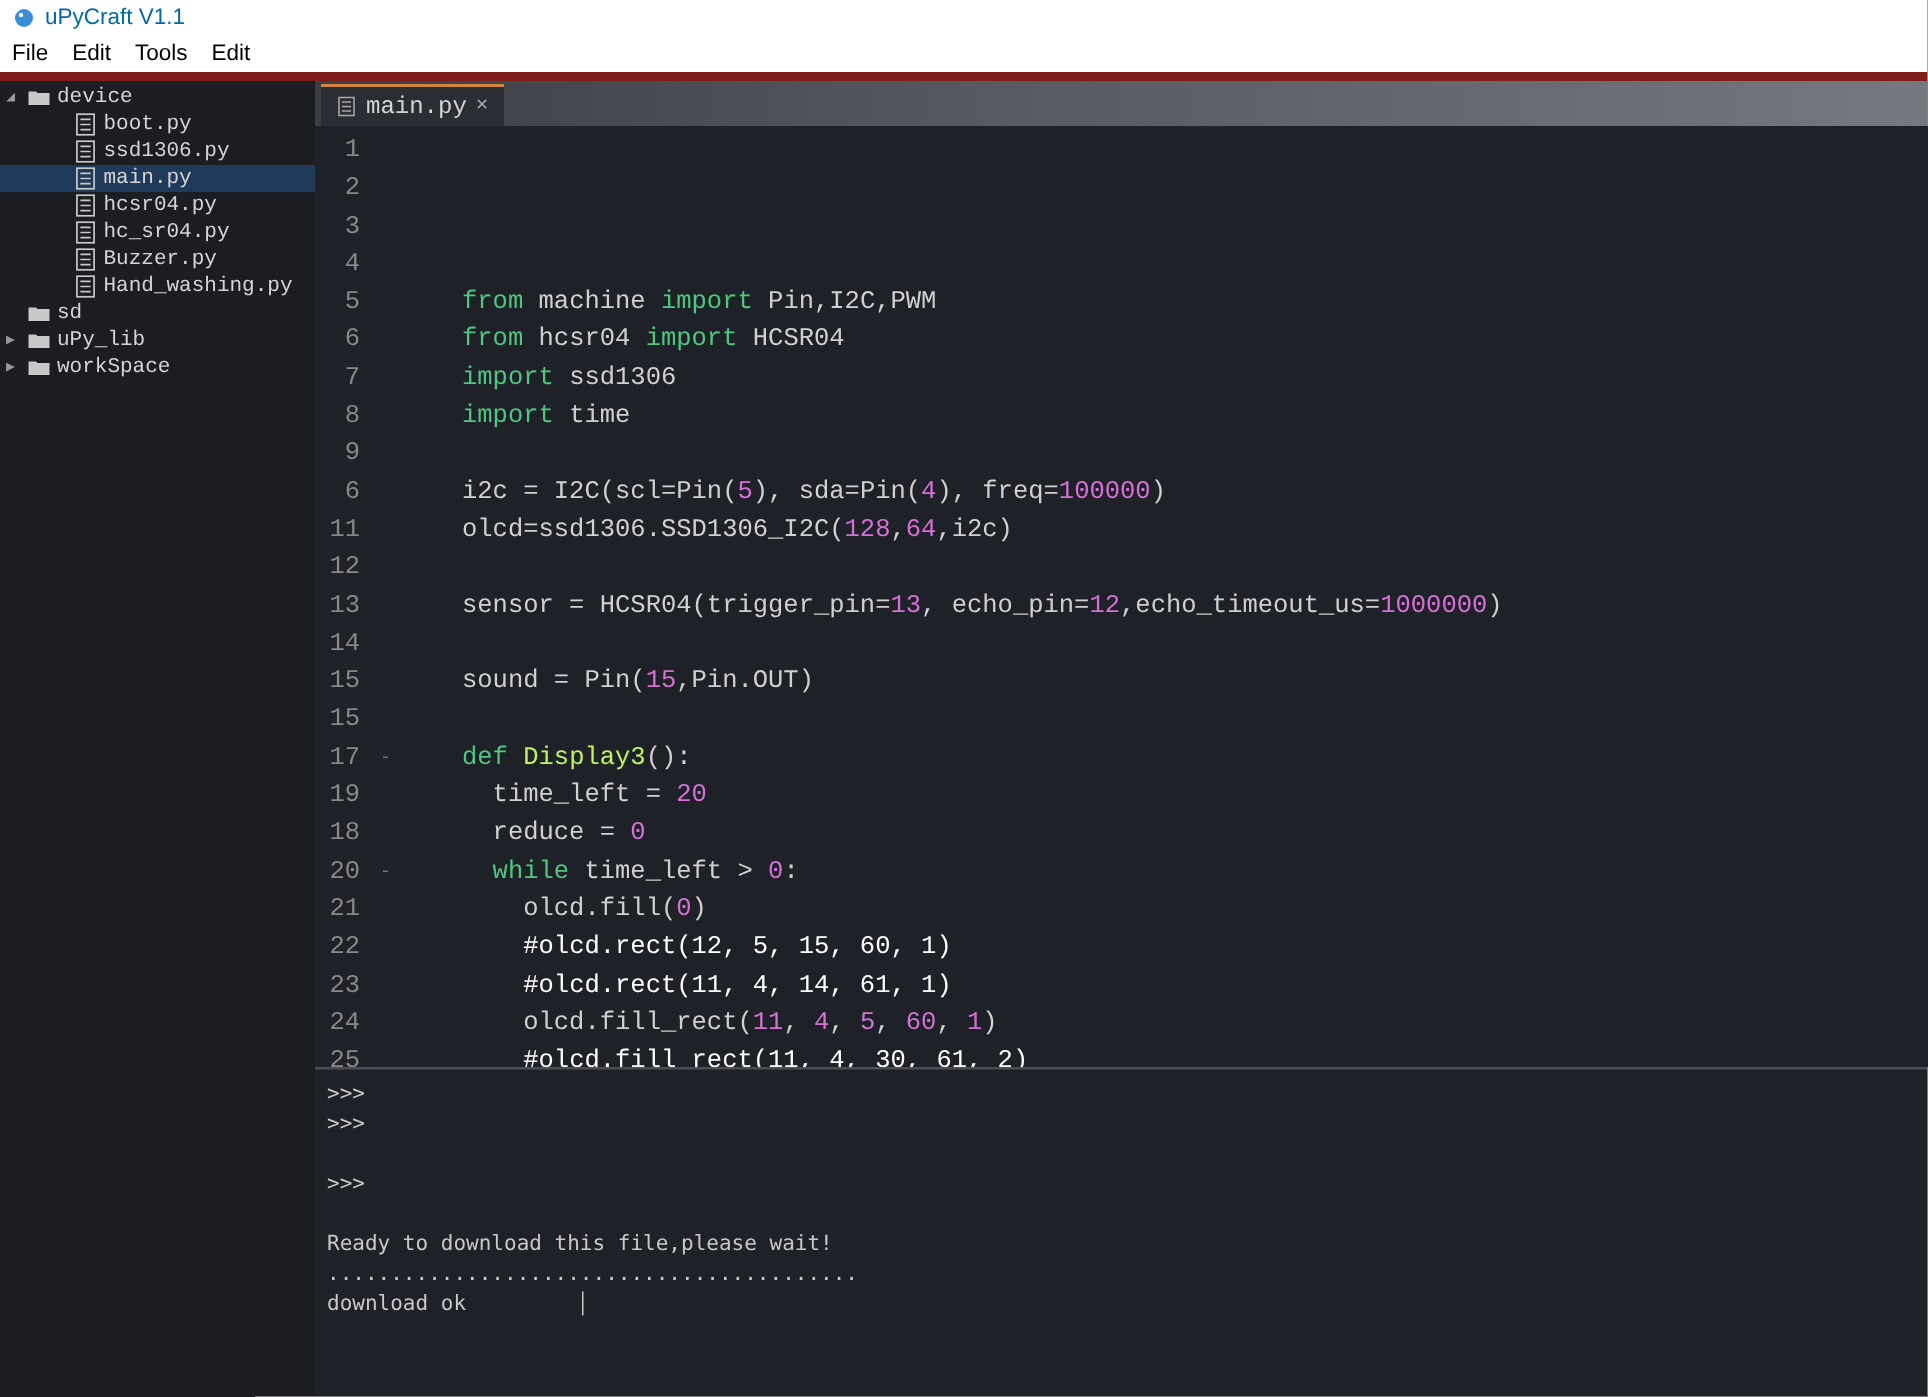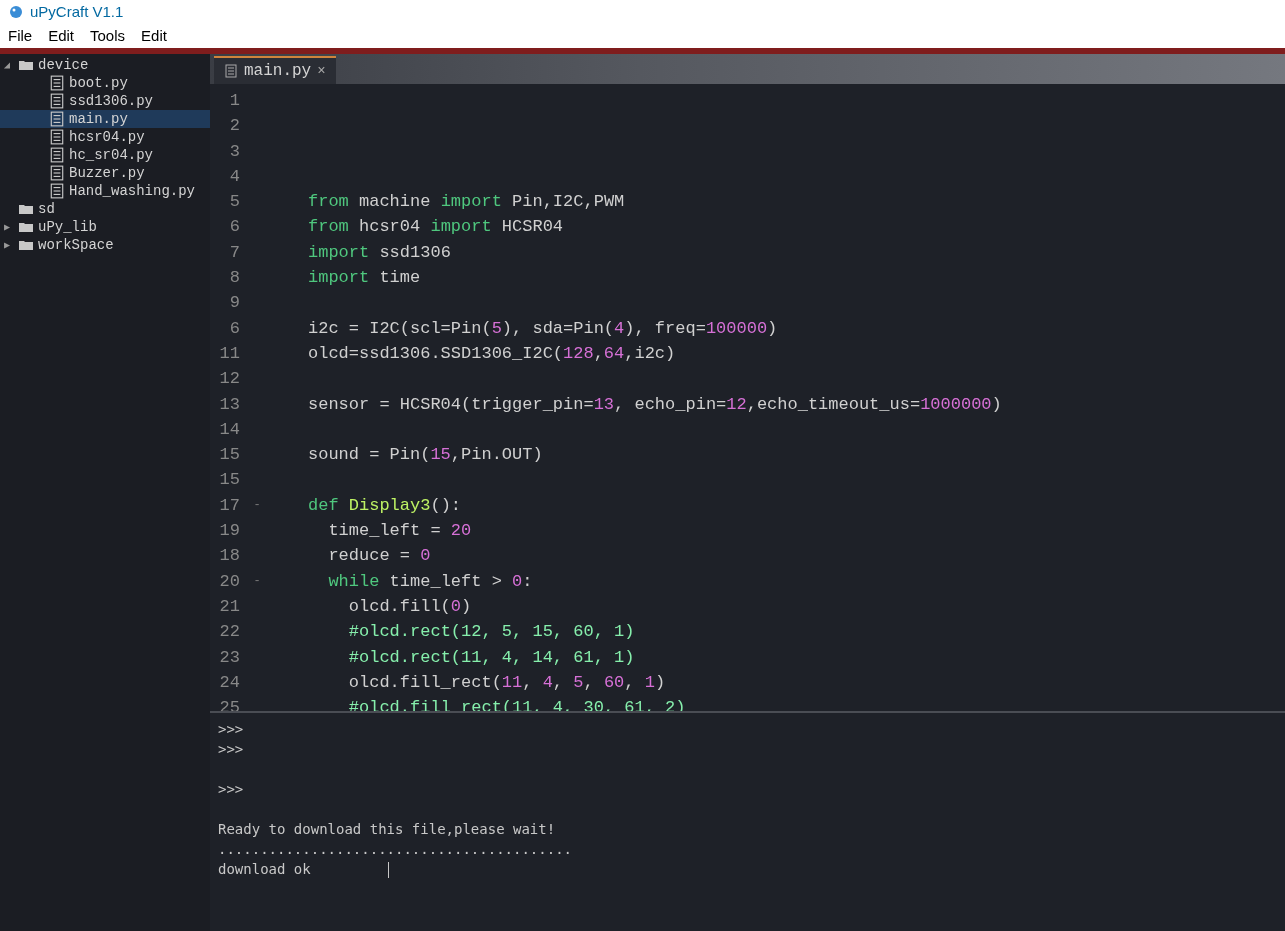--- a/index.html
+++ b/index.html
@@ -136,21 +136,21 @@
 .fold-col {
   width: 14px;
   color: #777;
   font-size: 12px;
   padding: 4px 0;
 }
 .fold-col div { height: 25.3px; text-align: center; }
 .tok-kw { color: #4fc77e; }
 .tok-fn { color: #bef264; }
 .tok-num { color: #d670d6; }
-.tok-cm { color: #86efac; }
+.tok-cm { color: #ffffff; }
 .console {
   height: 220px;
   background: #1e2128;
   color: #c8c8c8;
   border-top: 2px solid #4a4d54;
   padding: 6px 8px;
   font-size: 14px;
   line-height: 20px;
   white-space: pre;
   overflow: auto;

